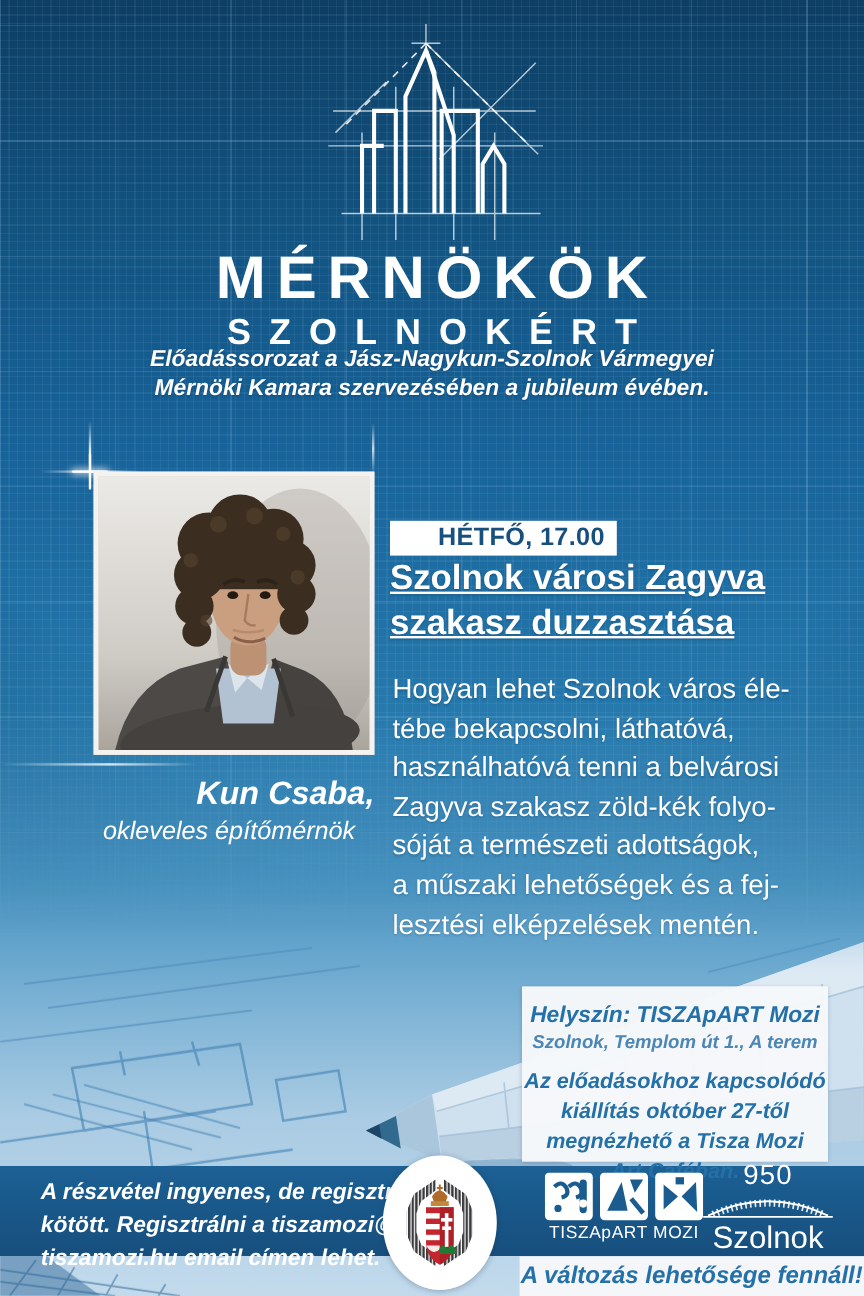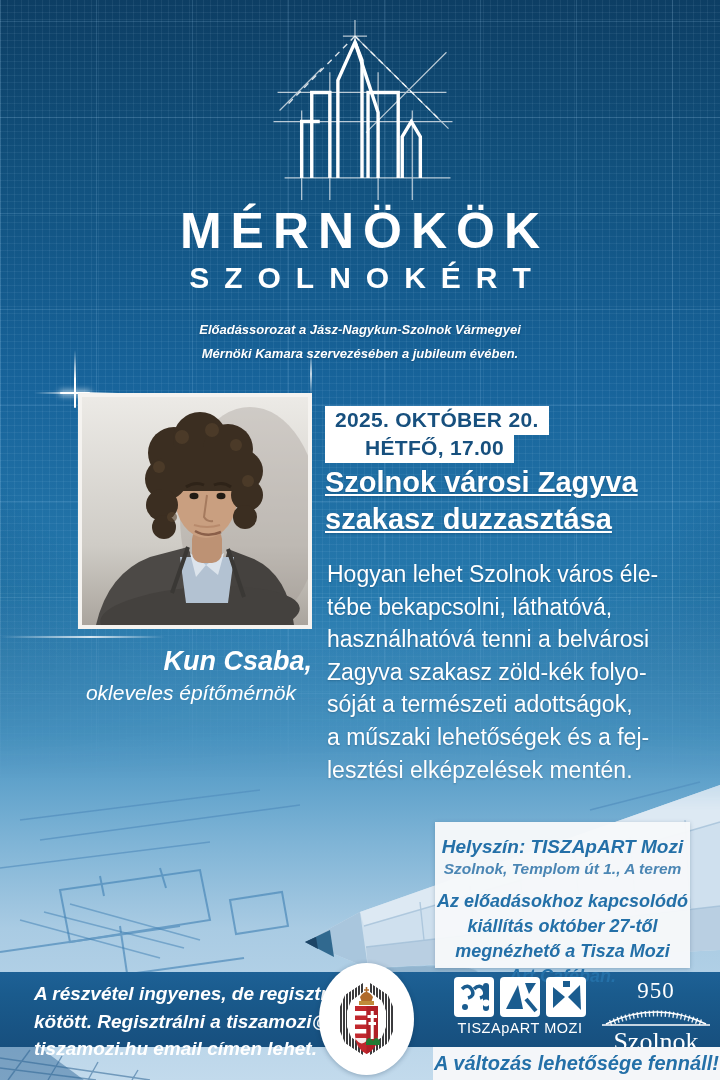--- a/index.html
+++ b/index.html
@@ -28,21 +28,21 @@
   }
   .blueprint{left:0;top:690px;width:720px;height:390px;z-index:3;
     -webkit-mask-image:linear-gradient(180deg,transparent 0,rgba(0,0,0,.5) 45px,#000 120px);
     mask-image:linear-gradient(180deg,transparent 0,rgba(0,0,0,.5) 45px,#000 120px);}
   
   .logo-box{left:248px;top:14px;width:224px;height:186px;z-index:6;}
   .title1{left:0;top:202px;width:720px;text-align:center;color:#fff;font-size:50px;font-weight:bold;
     letter-spacing:9px;text-indent:9px;z-index:6;}
   .title2{left:0;top:261px;width:720px;text-align:center;color:#fff;font-size:30px;font-weight:bold;
     letter-spacing:15px;text-indent:15px;z-index:6;}
-  .subtitle{left:0;top:318px;width:720px;text-align:center;color:#fff;font-size:13px;font-weight:bold;
+  .subtitle{left:0;top:288px;width:720px;text-align:center;color:#fff;font-size:19px;font-weight:bold;
     font-style:italic;line-height:24px;white-space:pre-line;z-index:6;
     text-shadow:0 1px 2px rgba(0,30,60,.35);}
   
   .photo-frame{left:78px;top:393px;width:234px;height:236px;border:4px solid #f5f3f0;box-sizing:border-box;
     z-index:6;background:#dedbd6;}
   .photo-frame svg{display:block;}
   
   .glint{z-index:5;pointer-events:none;}
   .gv{width:2px;background:linear-gradient(180deg,rgba(255,255,255,0),rgba(255,255,255,.95) 50%,rgba(255,255,255,0));}
   .gh{height:2px;background:linear-gradient(90deg,rgba(255,255,255,0),rgba(255,255,255,.95) 55%,rgba(255,255,255,0));}
@@ -69,22 +69,22 @@
   .venue-note{font-size:18px;font-weight:bold;line-height:25px;margin-top:11px;white-space:pre-line;}
   
   .band{left:0;top:972px;width:720px;height:75px;z-index:5;
     background:linear-gradient(180deg,#1e6196 0%,#1a5b8d 30%,#174f7e 100%);}
   .reg-text{left:34px;top:980px;width:400px;color:#fff;font-size:19px;font-weight:bold;font-style:italic;
     line-height:27.5px;white-space:pre-line;z-index:6;}
   .chamber{left:319px;top:963px;width:95px;height:112px;background:#fff;border-radius:50%;z-index:7;
     box-shadow:0 1px 5px rgba(10,40,70,.3);}
   .tiszapart{left:450px;top:977px;width:140px;text-align:center;z-index:6;}
   .tiszapart-label{color:#fff;font-weight:normal;font-size:14.5px;letter-spacing:.5px;margin-top:3px;}
-  .szolnok{left:594px;top:966px;width:124px;text-align:center;color:#fff;z-index:6;
-    font-family:Liberation Serif, serif;margin-top:12px;}
+  .szolnok{left:578px;top:966px;width:124px;text-align:center;color:#fff;z-index:6;
+    font-family:Liberation Sans, sans-serif;}
   .szolnok-950{font-size:23px;letter-spacing:1px;}
   .szolnok-name{font-size:26px;margin-top:1px;}
   .strip{left:433px;top:1047px;width:287px;height:33px;background:#f4f6f9;z-index:6;text-align:center;}
   .strip-text{color:#2470a8;font-size:20px;font-weight:bold;font-style:italic;line-height:33px;}
 </style>
 </head>
 <body>
 
 <div class="poster">
 
@@ -210,21 +210,20 @@
 
       <path d="M104,90 q9,-6 18,-2 M132,88 q9,-4 17,2" stroke="#2e2318" stroke-width="3" fill="none"></path>
       <ellipse cx="112" cy="99" rx="4.5" ry="3.2" fill="#211b14"></ellipse>
       <ellipse cx="139" cy="99" rx="4.5" ry="3.2" fill="#211b14"></ellipse>
       <path d="M125,98 L122,120 q3,5 9,4" stroke="#a57a5e" stroke-width="2" fill="none"></path>
       <path d="M113,134 q12,7 26,1" stroke="#8a5f49" stroke-width="2.5" fill="none"></path>
       <path d="M112,128 q13,4 26,0" stroke="#b08264" stroke-width="2" fill="none" opacity="0.7"></path>
     </svg>
   </div>
 
-  <div class="abs badge" style="top:406px;">2025. OKTÓBER 20.</div>
   <div class="abs badge" style="top:434px;padding-left:40px;">HÉTFŐ, 17.00</div>
   <div class="abs event-title">Szolnok városi Zagyva
 szakasz duzzasztása</div>
   <div class="abs speaker">
     <div class="speaker-name">Kun Csaba,</div>
     <div class="speaker-title">okleveles építőmérnök</div>
   </div>
 
   <div class="abs event-desc">Hogyan lehet Szolnok város éle-
 tébe bekapcsolni, láthatóvá,

